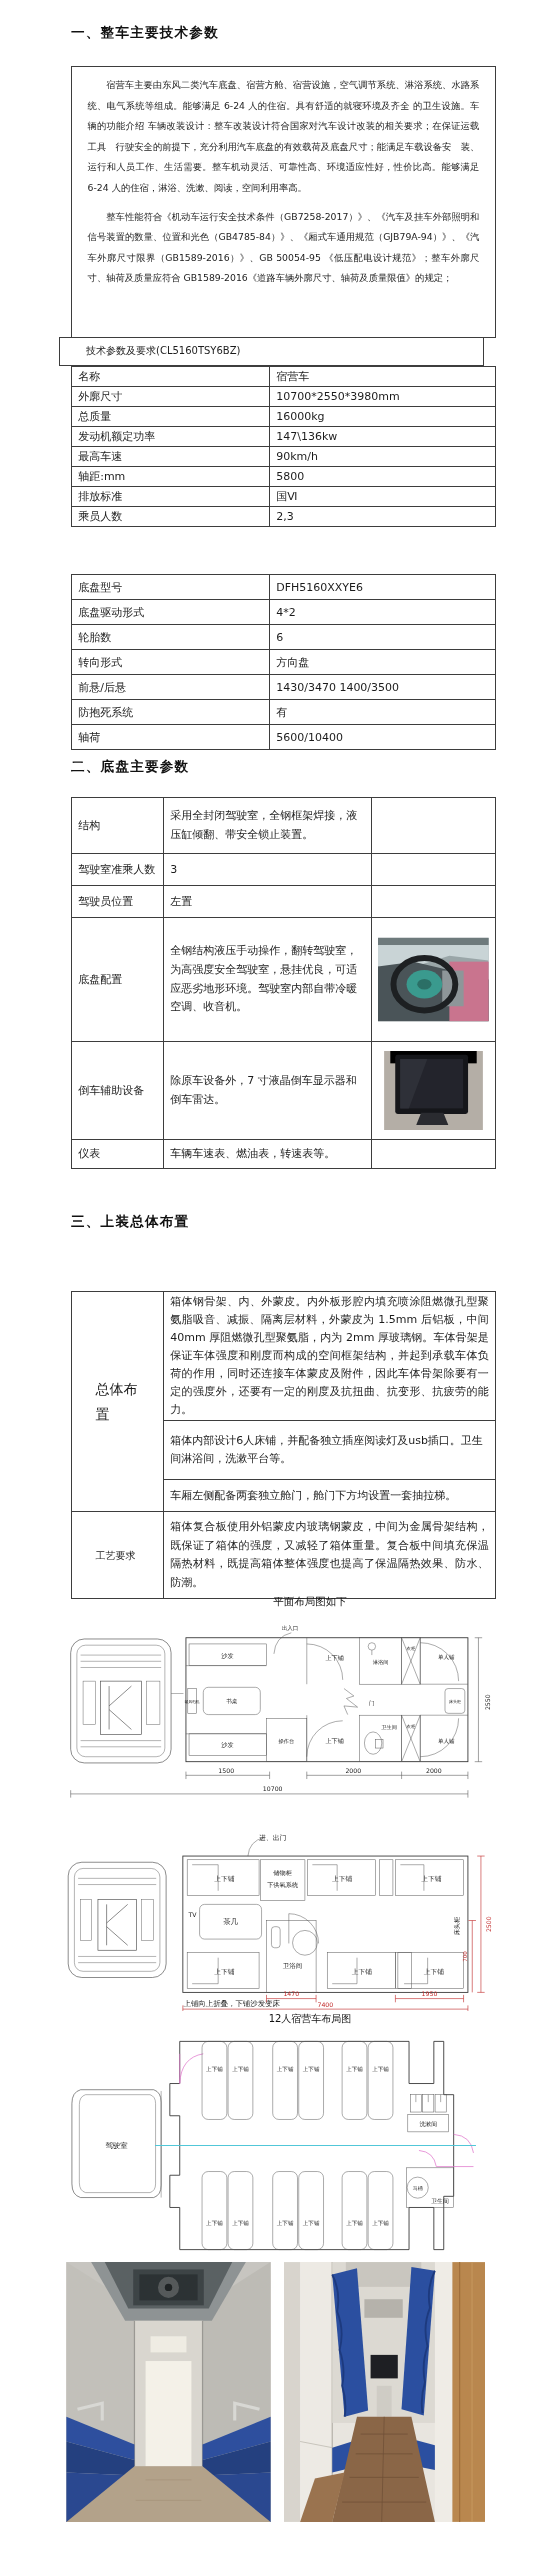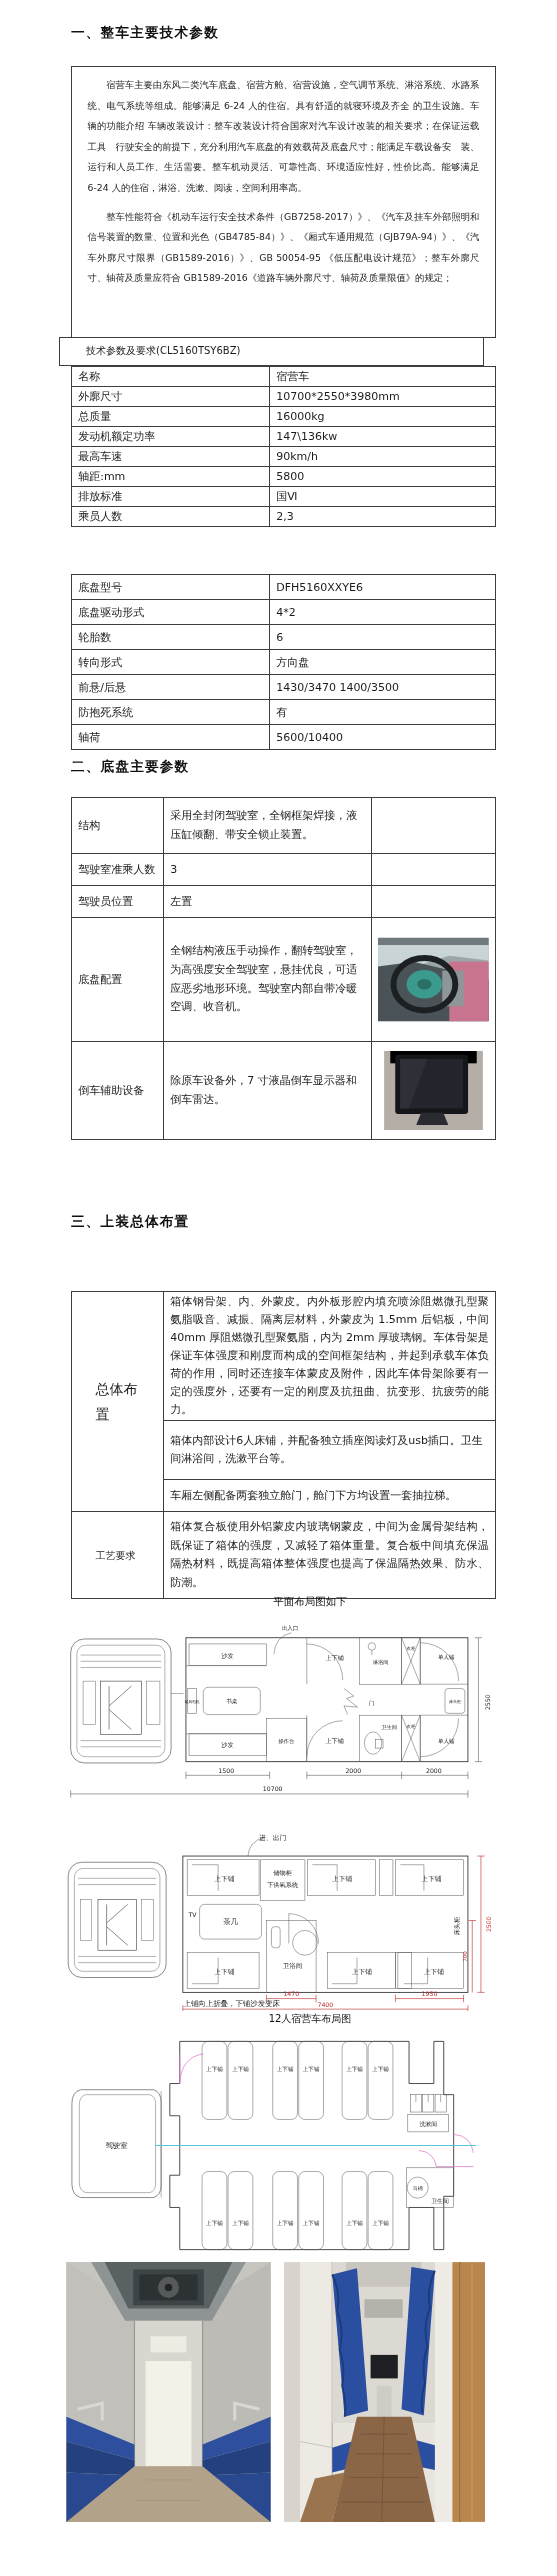--- a/index.html
+++ b/index.html
@@ -179,20 +179,25 @@
               <rect x="0" y="0" width="160" height="128" fill="#b4aea6"></rect>
               <rect x="10" y="0" width="140" height="20" fill="#8c8differ"></rect>
               <rect x="18" y="6" width="118" height="96" rx="4" fill="#15161a"></rect>
               <rect x="26" y="13" width="102" height="80" fill="#23242c"></rect>
               <polygon points="26,13 70,13 40,93 26,93" fill="#2e3038"></polygon>
               <polygon points="60,100 96,100 104,120 52,120" fill="#2a2b30"></polygon>
             </svg>
           </div>
         </td>
       </tr>
+      <tr style="height:28.5px">
+        <td class="lab-center">仪表</td>
+        <td>车辆车速表、燃油表，转速表等。</td>
+        <td></td>
+      </tr>
     </tbody>
       </table>
   </div>
 
   <div class="abs h-sec" style="left:71px;top:1213px;">三、上装总体布置</div>
 
   <div class="abs" style="left:71px;top:1291px;width:425px;">
     <table class="doc">
       <colgroup>
           <col style="width:92px">

